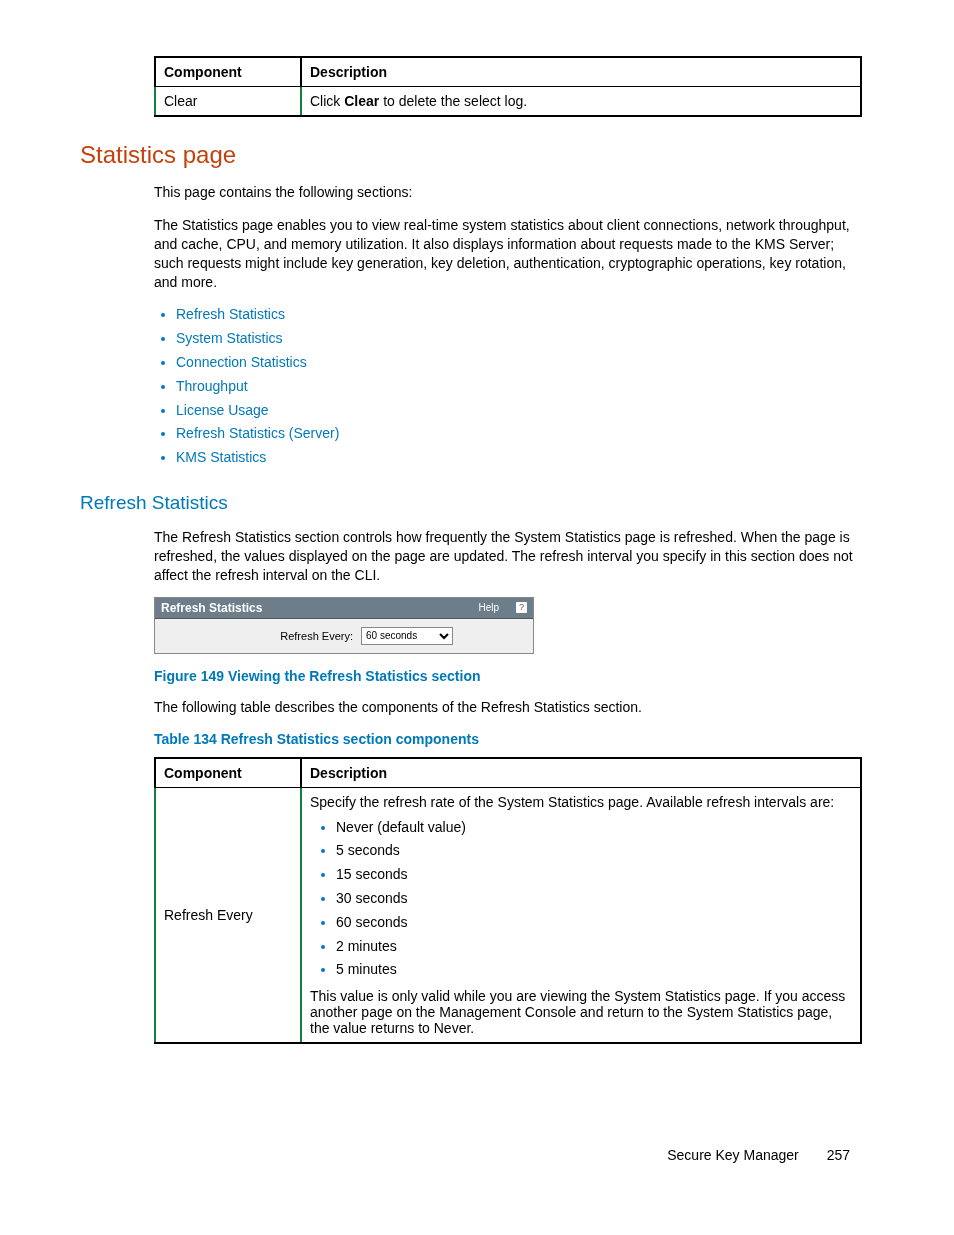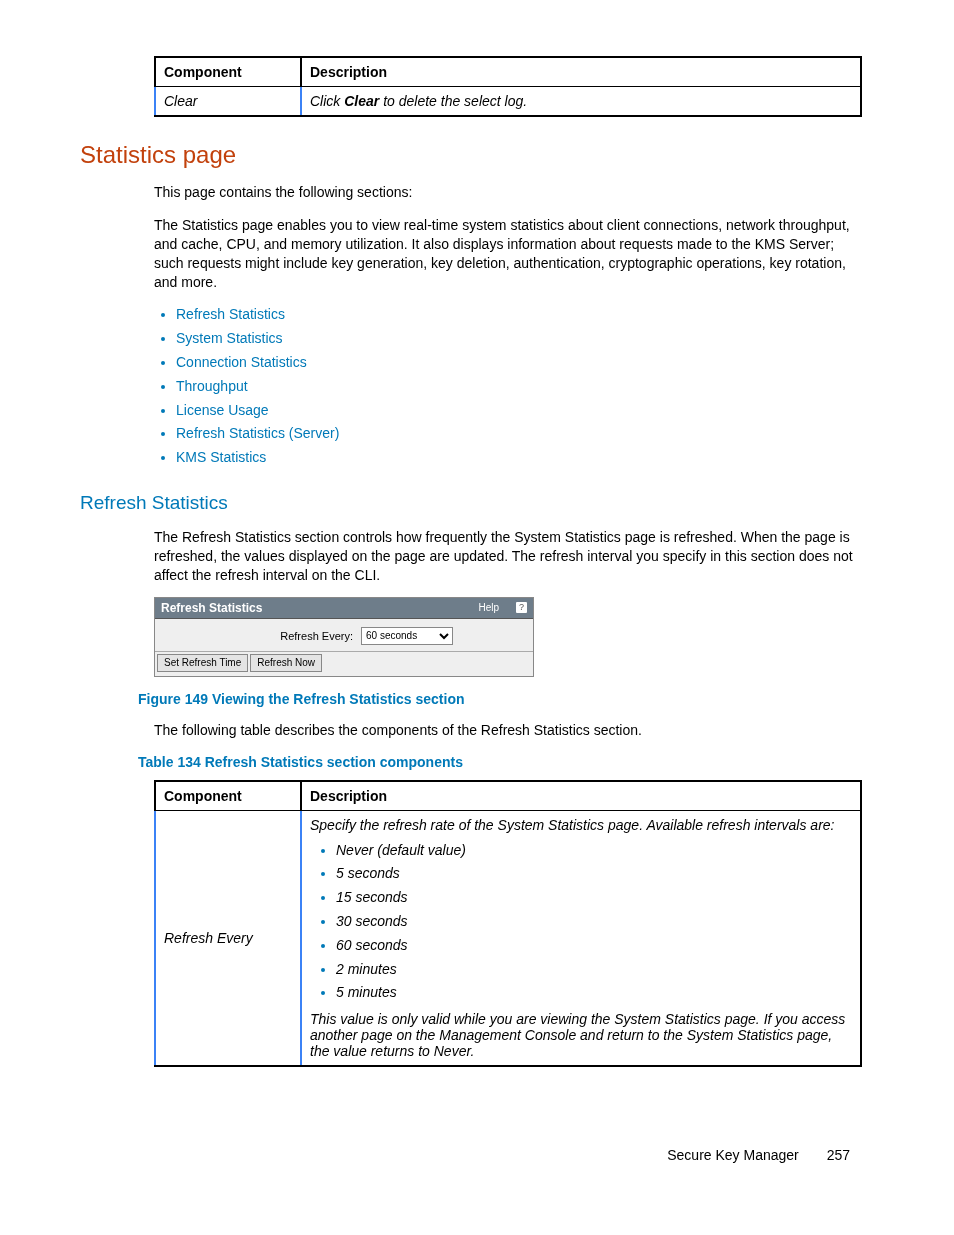--- a/index.html
+++ b/index.html
@@ -30,25 +30,24 @@
     font-size: 14px;
   }
   table.components th {
     font-weight: bold;
     border-left: 2px solid #000;
     border-right: 2px solid #000;
     border-top: 2px solid #000;
     border-bottom: 1px solid #000;
   }
   table.components td {
-    border-left: 2px solid #3b82f6;
+    border-left: 2px solid #15803d;
     border-right: 2px solid #000;
     border-bottom: 2px solid #000;
     font-weight: normal;
-    font-style: italic;
   }
   table.components td.mid {
     border-right: 1px solid #000;
   }
   table.components th.mid {
     border-right: none;
   }
   table.components .col1 {
     width: 128px;
   }
@@ -75,21 +74,21 @@
     line-height: 1.7;
   }
   ul.links li::marker {
     color: #0079b8;
   }
   ul.links a {
     color: #0079b8;
     text-decoration: none;
   }
   .figure-caption, .table-caption {
-    margin-left: 58px;
+    margin-left: 74px;
     color: #0079b8;
     font-weight: bold;
     font-size: 14px;
     margin-top: 14px;
     margin-bottom: 10px;
   }
   
   .widget {
     margin-left: 74px;
     width: 378px;
@@ -230,24 +229,20 @@
         <span class="help-icon">?</span>
       </span>
     </div>
     <div class="widget-body">
       <div class="widget-row">
         <span class="label">Refresh Every:</span>
         <select>
           <option>60 seconds</option>
         </select>
       </div>
-      <div class="widget-buttons">
-        <button>Set Refresh Time</button>
-        <button>Refresh Now</button>
-      </div>
     </div>
   </div>
 
   <div class="figure-caption">Figure 149 Viewing the Refresh Statistics section</div>
 
   <p class="body-text">The following table describes the components of the Refresh Statistics section.</p>
 
   <div class="table-caption">Table 134 Refresh Statistics section components</div>
 
   <table class="components">

